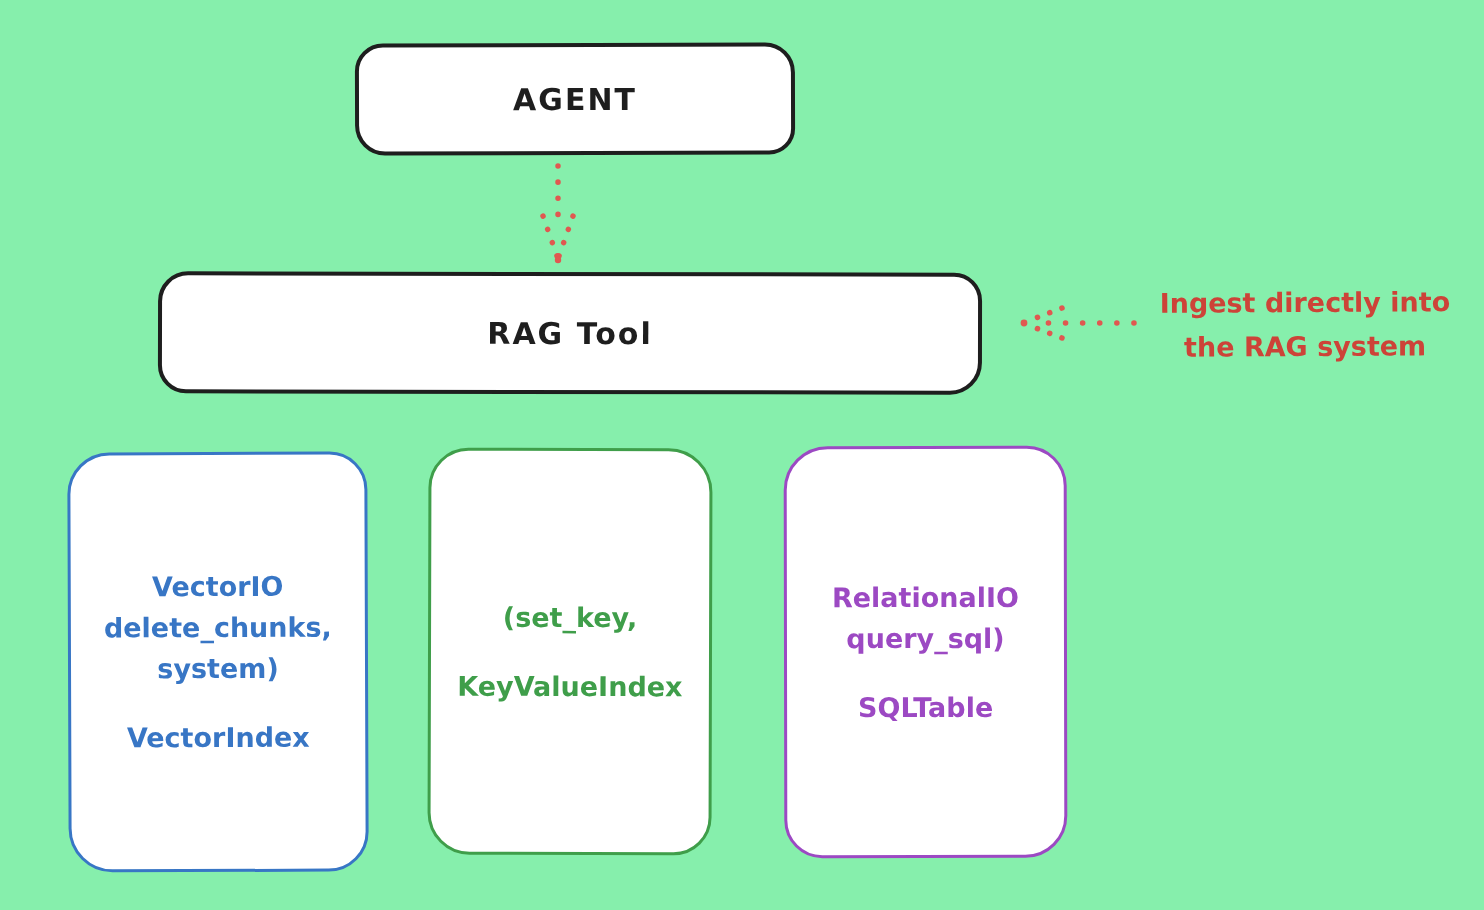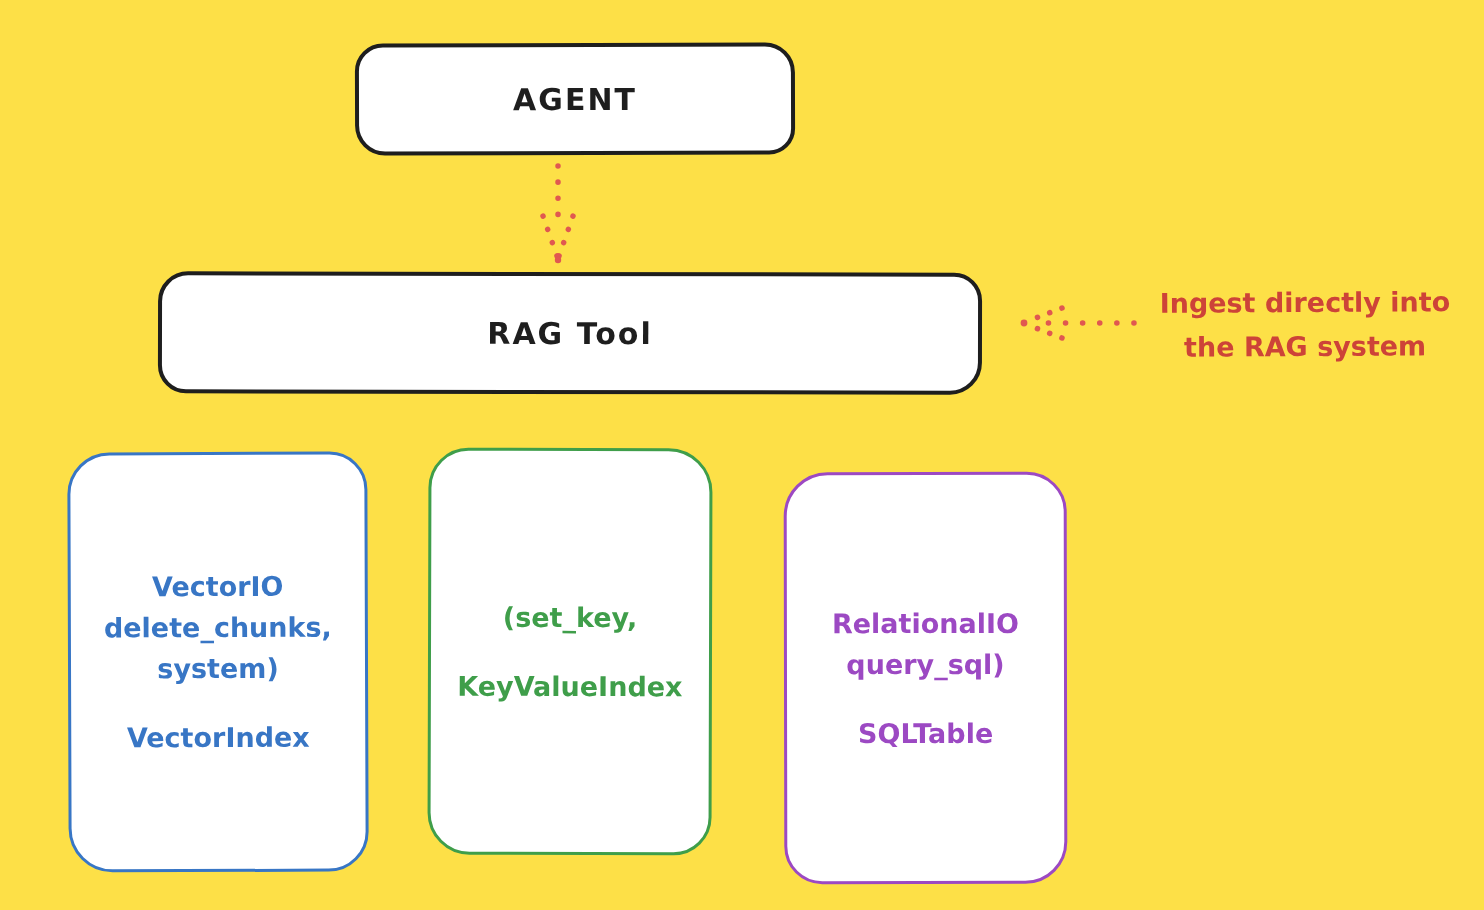--- a/index.html
+++ b/index.html
@@ -5,21 +5,21 @@
   html, body {
     margin: 0;
     padding: 0;
     background: #ffffff;
     font-family: "DejaVu Sans", "Liberation Sans", sans-serif;
   }
   .canvas {
     position: relative;
     width: 1484px;
     height: 910px;
-    background: #fde047;
+    background: #86efac;
     overflow: hidden;
   }
   .box {
     position: absolute;
     box-sizing: border-box;
     background: #ffffff;
     display: flex;
     align-items: center;
     justify-content: center;
   }
@@ -67,21 +67,21 @@
   }
   .keyvalue-box {
     left: 428px; top: 448px;
     width: 284px; height: 407px;
     border-color: #3f9e4a;
     color: #3f9e4a;
     border-radius: 40px 44px 38px 42px;
     transform: rotate(0.15deg);
   }
   .relational-box {
-    left: 784px; top: 472px;
+    left: 784px; top: 446px;
     width: 283px; height: 412px;
     border-color: #9c49c3;
     color: #9c49c3;
     border-radius: 44px 40px 42px 38px;
     transform: rotate(-0.1deg);
   }
   
   .annotation {
     position: absolute;
     left: 1140px; top: 281px;

